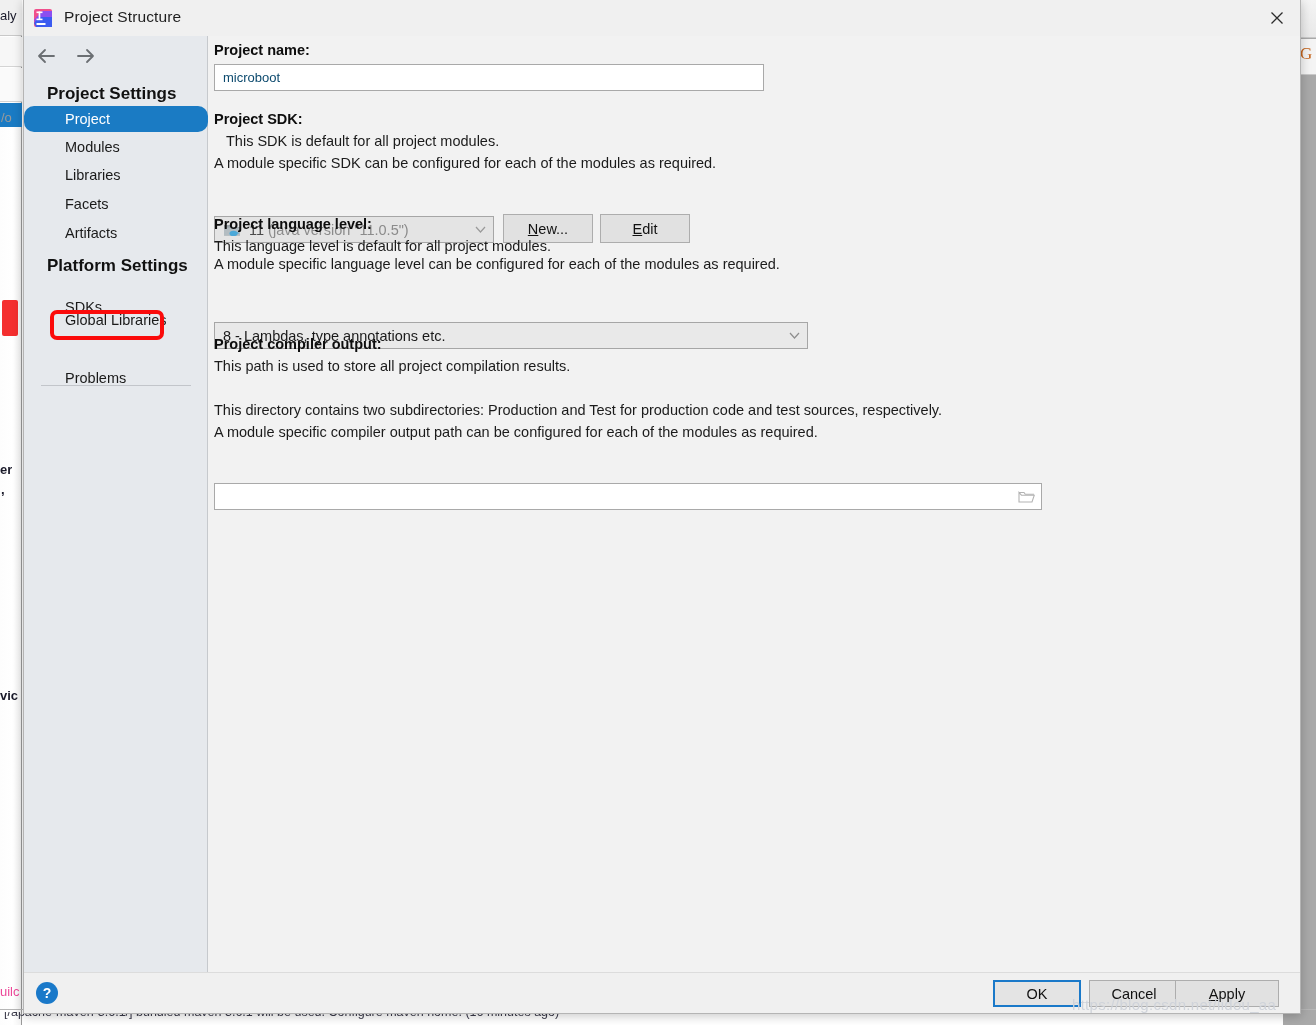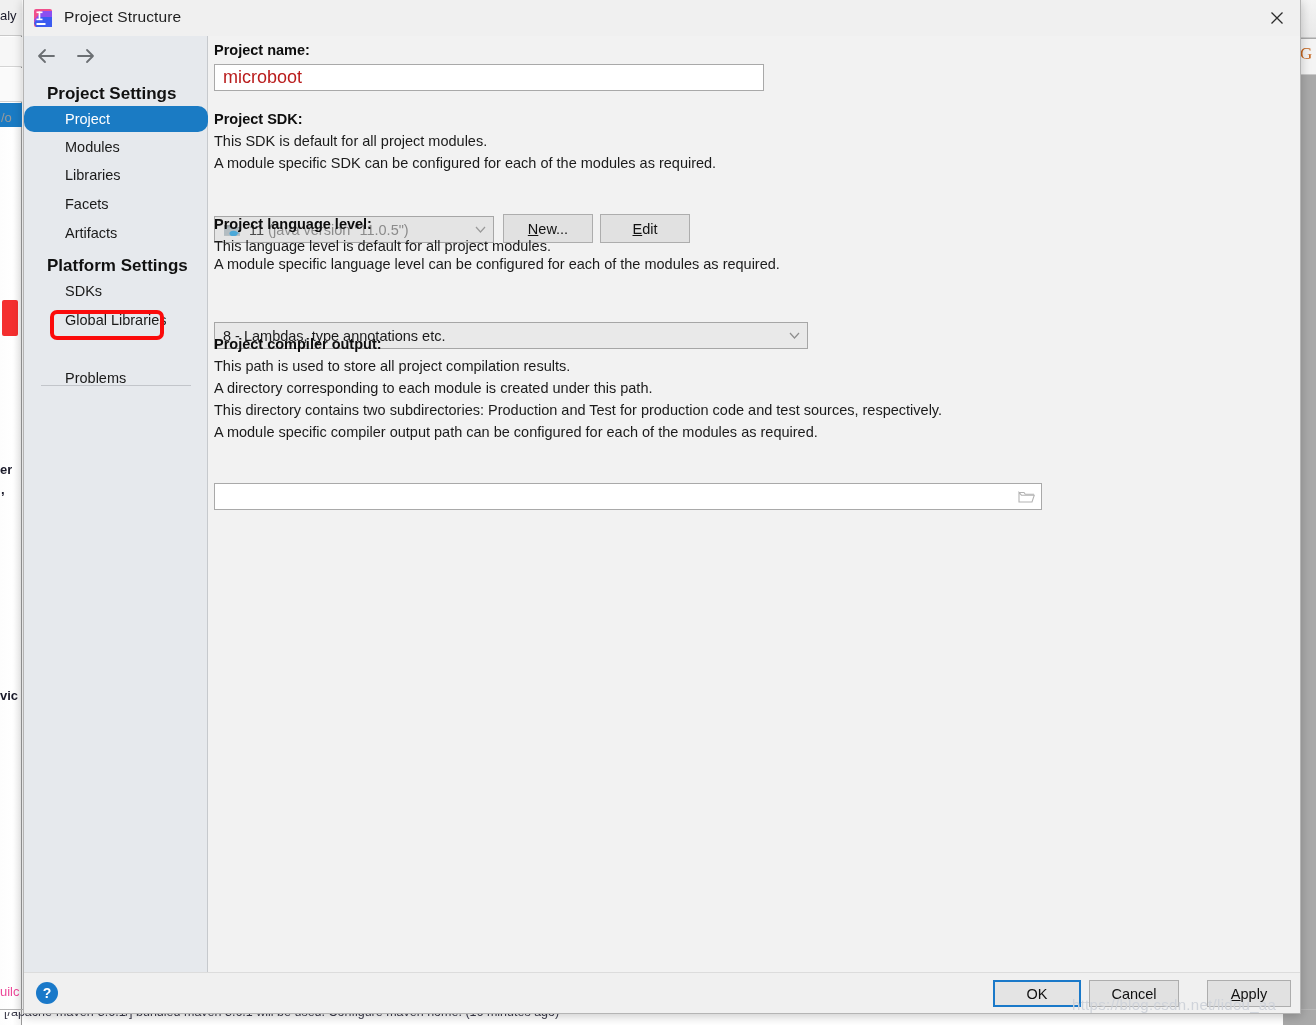--- a/index.html
+++ b/index.html
@@ -256,22 +256,22 @@
     font-size: 14.5px;
     color: #1b1b1b;
     white-space: nowrap;
   }
   .text-input {
     position: absolute;
     box-sizing: border-box;
     background: #ffffff;
     border: 1px solid #a9a9a9;
     font-family: "Liberation Sans", sans-serif;
-    font-size: 18px;
-    color: #b91c1c;
+    font-size: 13px;
+    color: #0c4a6e;
     padding: 0 8px;
     outline: none;
   }
   .combo {
     position: absolute;
     box-sizing: border-box;
     border: 1px solid #a6a6a6;
     background: #e4e4e4;
     display: flex;
     align-items: center;
@@ -392,21 +392,21 @@
     justify-content: center;
     cursor: default;
     font-family: "Liberation Sans", sans-serif;
   }
   .footer-btn.default {
     border: 2px solid #1a79c9;
     background: #e4e4e4;
   }
   #ok-button    { right: 219px; width: 88px; }
   #cancel-button{ right: 121px; width: 90px; }
-  #apply-button { right: 9px;  width: 84px; }
+  #apply-button { right: 21px;  width: 104px; }
 
   #watermark {
     position: absolute;
     left: 1072px; top: 996px;
     font-size: 15px;
     color: #cfd3da;
     letter-spacing: 0.3px;
     white-space: nowrap;
     pointer-events: none;
     font-family: "Liberation Sans", sans-serif;
@@ -484,37 +484,37 @@
       <div class="group-header" style="top:48px;">Project Settings</div>
 
       <div class="side-item selected" style="top:70px;">Project</div>
       <div class="side-item" style="top:98px;">Modules</div>
       <div class="side-item" style="top:126px;">Libraries</div>
       <div class="side-item" style="top:155px;">Facets</div>
       <div class="side-item" style="top:184px;">Artifacts</div>
 
       <div class="group-header" style="top:220px;">Platform Settings</div>
 
-      <div class="side-item" style="top:242px;text-align:right;">SDKs</div>
+      <div class="side-item" style="top:258px;text-align:right;">SDKs</div>
       <div class="side-item" style="top:271px;">Global Libraries</div>
 
       <div id="sidebar-divider"></div>
 
       <div class="side-item" style="top:329px;">Problems</div>
 
       <div id="sdk-highlight"></div>
     </div>
 
     <div id="content">
 
       <div class="field-label" style="left:6px; top:6px;">Project name:</div>
       <input class="text-input" id="project-name-input" style="left: 6px; top: 28px; width: 550px; height: 27px;" value="microboot">
 
       <div class="field-label" style="left:6px; top:75px;">Project SDK:</div>
-      <div class="desc-line" style="left:6px; top:97px;">This SDK is default for all project modules.</div>
+      <div class="desc-line" style="left:18px; top:97px;">This SDK is default for all project modules.</div>
       <div class="desc-line" style="left:6px; top:119px;">A module specific SDK can be configured for each of the modules as required.</div>
 
       <div class="combo" id="sdk-combo">
         <span id="sdk-icon">
           <svg width="18" height="16" viewBox="0 0 18 16">
             <path d="M1 3 L7 3 L8.4 5 L17 5 L17 13.5 L1 13.5 Z" fill="#9aa3a8"></path>
             <path d="M1 5.6 L17 5.6 L17 13.5 L1 13.5 Z" fill="#b3bcc1"></path>
             <ellipse cx="10.5" cy="11.4" rx="4" ry="2.6" fill="#4aa8d8"></ellipse>
             <path d="M14.3 10 q2 1 0 2.2" stroke="#4aa8d8" stroke-width="1" fill="none"></path>
           </svg>
@@ -542,21 +542,20 @@
         <span class="combo-text">8 - Lambdas, type annotations etc.</span>
         <span class="chev">
           <svg width="11" height="7" viewBox="0 0 11 7">
               <path d="M1 1 L5.5 6 L10 1" stroke="#8e8e8e" stroke-width="1.2" fill="none"></path>
             </svg>
         </span>
       </div>
 
       <div class="field-label" style="left:6px; top:300px;">Project compiler output:</div>
       <div class="desc-line" style="left:6px; top:322px;">This path is used to store all project compilation results.</div>
-      <div class="desc-line" style="left:6px; top:344px;">A directory corresponding to each module is created under this path.</div>
       <div class="desc-line" style="left:6px; top:366px;">This directory contains two subdirectories: Production and Test for production code and test sources, respectively.</div>
       <div class="desc-line" style="left:6px; top:388px;">A module specific compiler output path can be configured for each of the modules as required.</div>
 
       <div id="compiler-output-wrap">
         <input id="compiler-output-input" value="" style="">
         <span id="browse-folder-icon">
           <svg width="17" height="14" viewBox="0 0 17 14">
             <path d="M1 2.5 L6 2.5 L7.2 4.3 L16 4.3" stroke="#b3b3b3" stroke-width="1.1" fill="none"></path>
             <path d="M1 2.5 L1 12 L14 12 L16.3 5.2 L3.4 5.2 Z" stroke="#b3b3b3" stroke-width="1.1" fill="none"></path>
           </svg>

